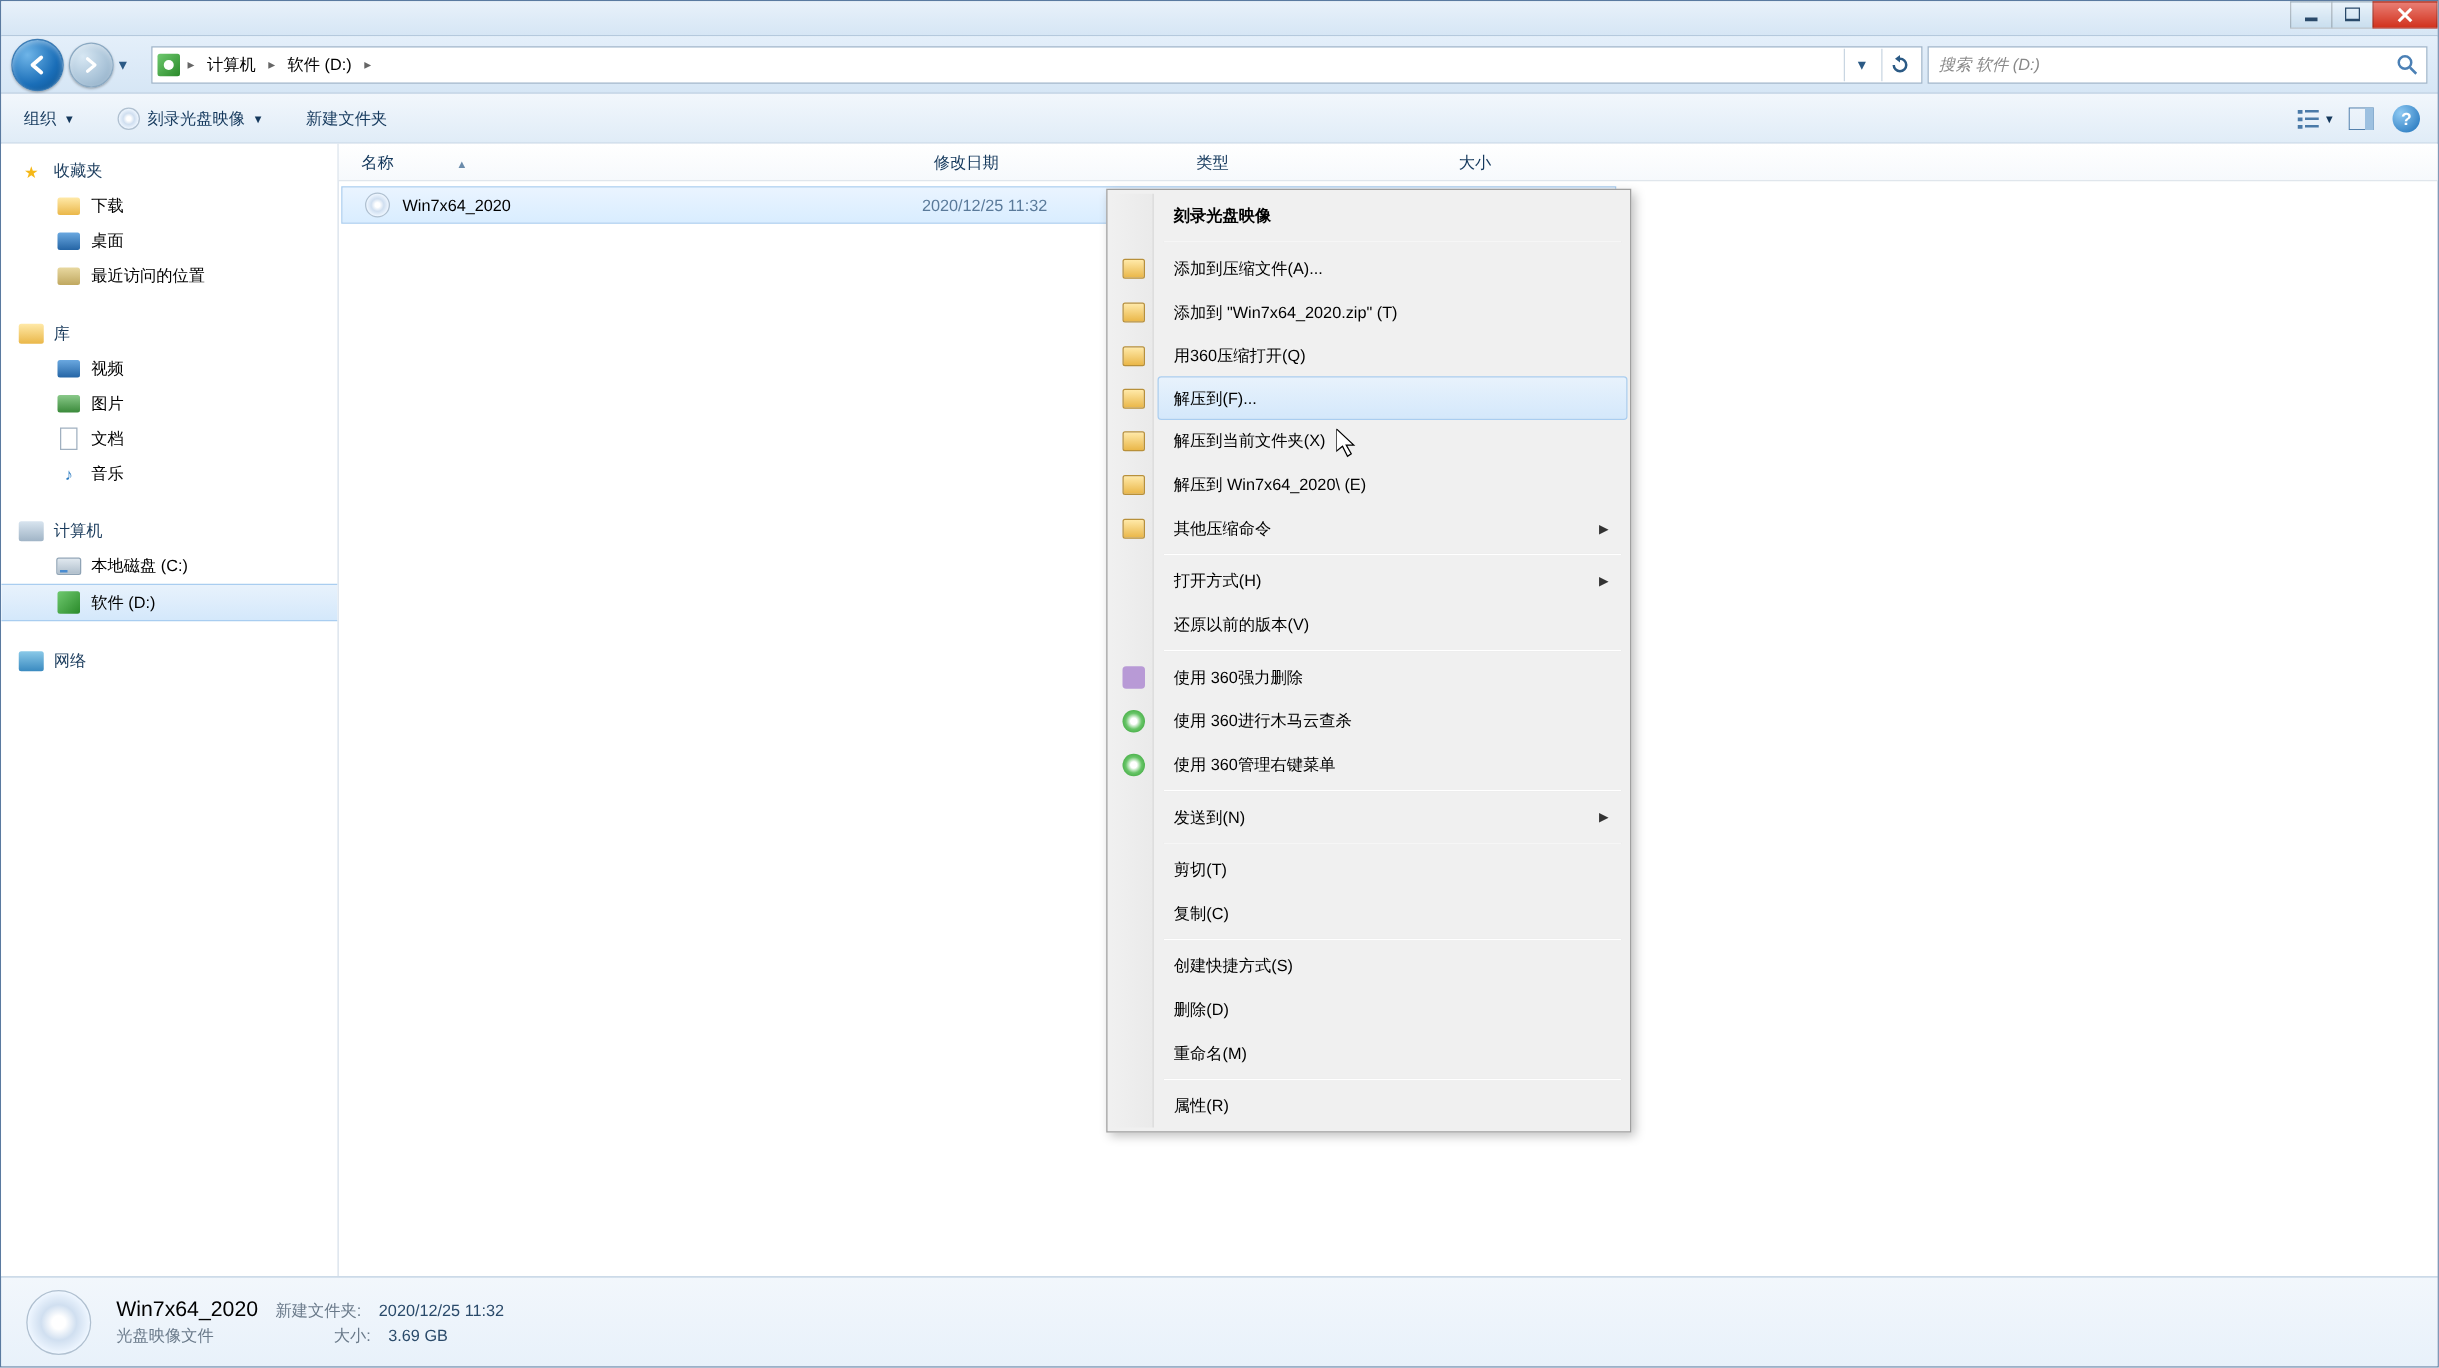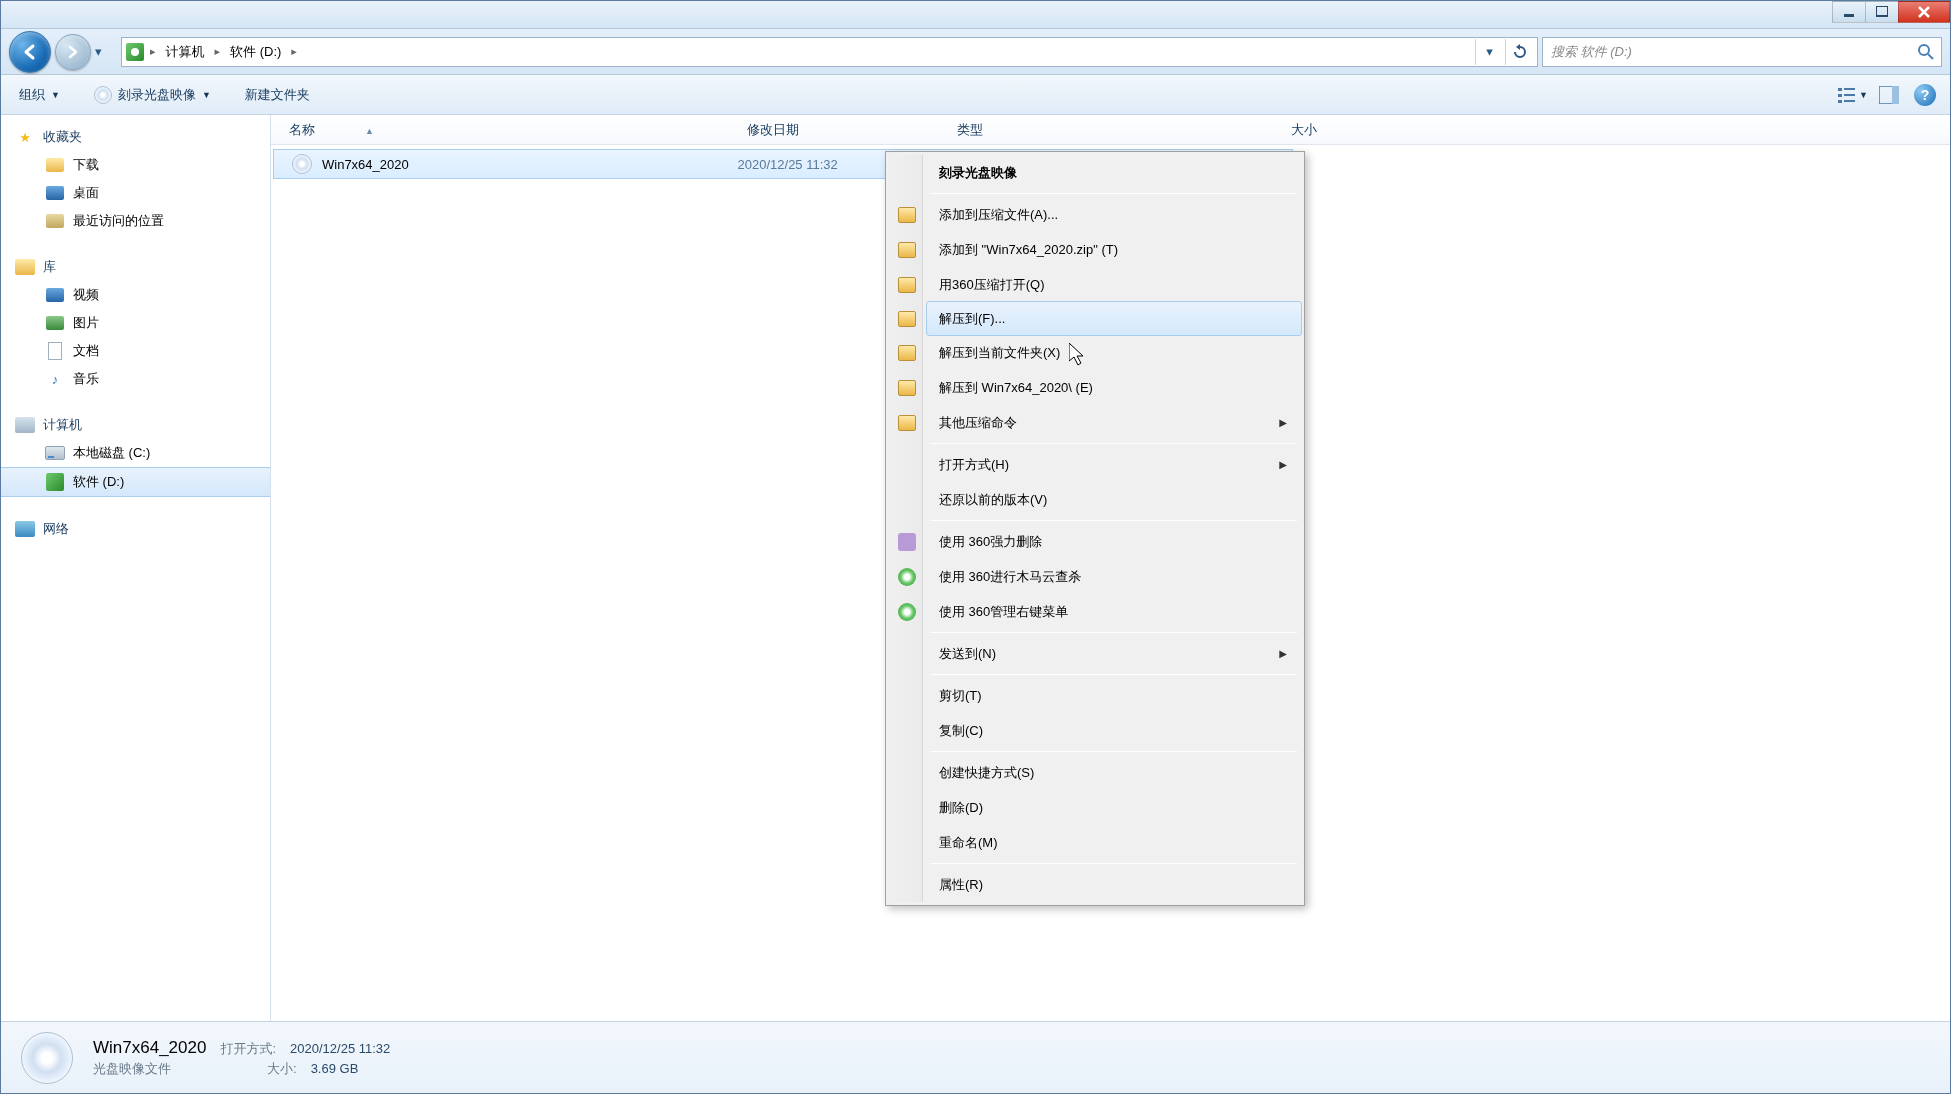--- a/index.html
+++ b/index.html
@@ -117,21 +117,21 @@
     .ic-disk::after { content:''; position:absolute; left:2px; top:9px; width:6px; height:2px; background:#4a8cd0; }
     .ic-green { width:18px; height:18px; border-radius:2px; background: linear-gradient(135deg,#6fc96f,#2a8a2a); }
     
     
     .filelist { flex:1; display:flex; flex-direction:column; position:relative; }
     .columns { height: 30px; display:flex; align-items:center; border-bottom:1px solid #e0e6ec; padding-left: 18px; background: linear-gradient(to bottom,#fff,#f6f9fc); }
     .col { color:#14385c; font-size:13px; }
     .col-name { width: 458px; }
     .col-date { width: 210px; }
     .col-type { width: 210px; }
-    .col-size { width: 150px; text-align:right; }
+    .col-size { width: 150px; text-align:left; }
     .sort-ind { font-size:9px; margin-left:50px; color:#6a8bab; }
     
     .filerow {
       display:flex; align-items:center; padding: 4px 0 4px 18px; height: 30px;
       background: linear-gradient(to bottom,#eaf4ff,#d9edff);
       border:1px solid #a9cdf0; margin: 4px 6px 0 2px;
       max-width: 1020px;
     }
     .filerow .cell { }
     .cell-name { width: 458px; display:flex; align-items:center; gap:10px; }
@@ -505,21 +505,21 @@
         <path d="M0 0 L0 18 L5 14 L9 22 L12 20 L8 13 L14 13 Z" fill="#fff" stroke="#000" stroke-width="1"></path>
       </svg>
     </div>
   </div>
 
   <div class="details">
     <div class="det-icon"></div>
     <div class="det-text">
       <div class="det-row1">
         <span class="det-title">Win7x64_2020</span>
-        <span class="det-label">打开方式:</span>
+        <span class="det-label">新建文件夹:</span>
         <span class="det-val">2020/12/25 11:32</span>
       </div>
       <div class="det-row1">
         <span class="det-label" style="min-width:116px;">光盘映像文件</span>
         <span class="det-label" style="margin-left:44px;">大小:</span>
         <span class="det-val">3.69 GB</span>
       </div>
     </div>
   </div>
 

